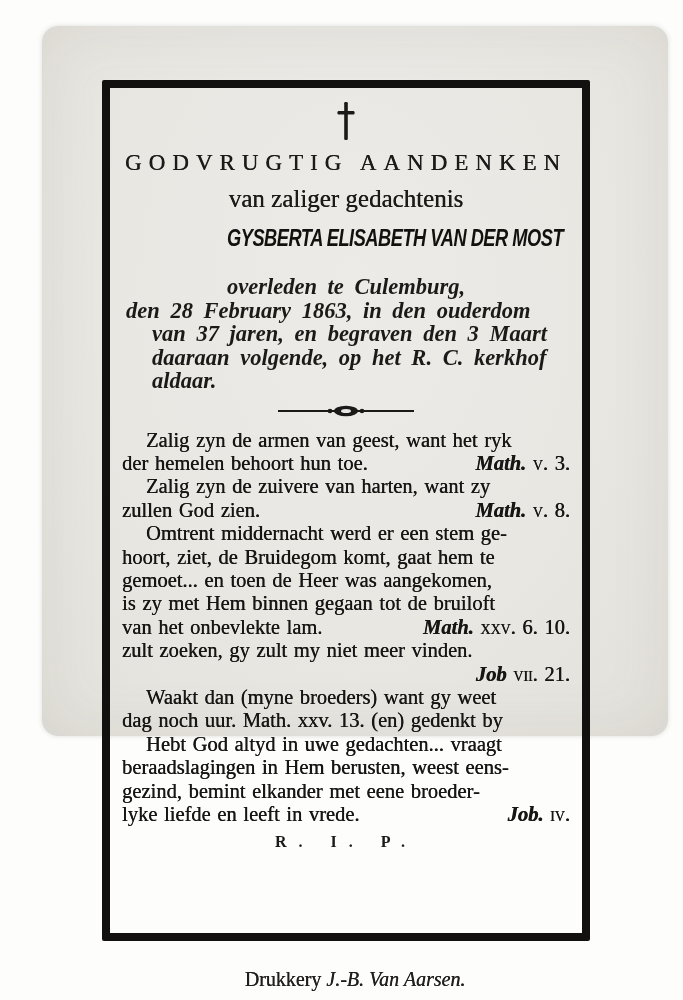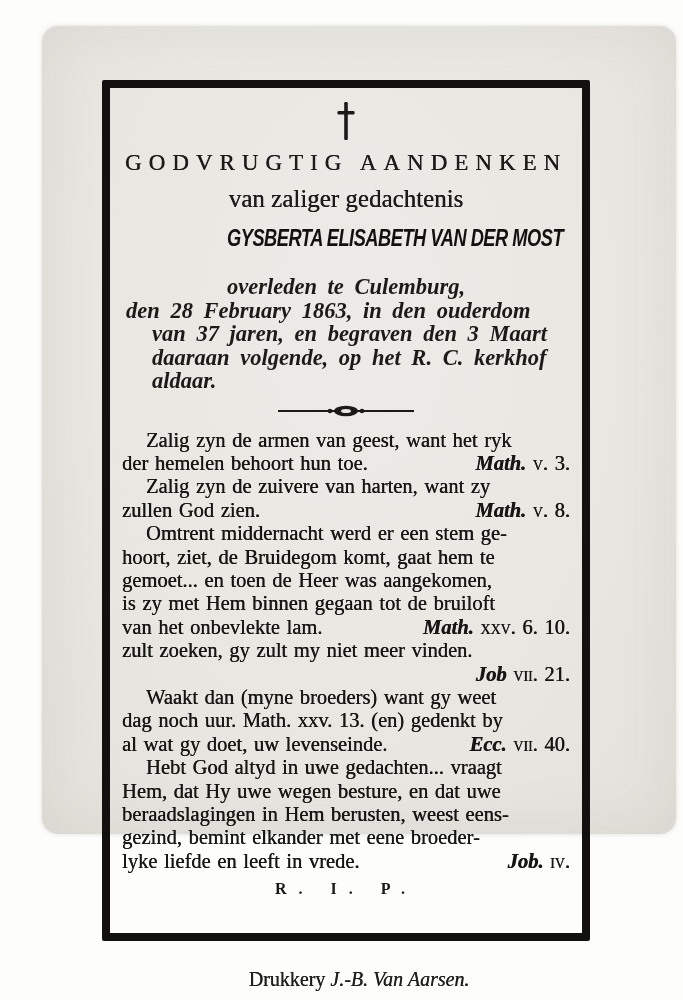--- a/index.html
+++ b/index.html
@@ -2,25 +2,24 @@
 <html><head>
 <meta charset="utf-8">
 <style>
   html,body{margin:0;padding:0;}
   body{
     width:683px;height:1000px;position:relative;overflow:hidden;
     background:#fdfdfc;
     font-family:"Liberation Serif", serif;
   }
   .card{
-    position:absolute;left:42px;top:26px;width:626px;height:808px;
+    position:absolute;left:42px;top:26px;width:626px;height:710px;
     background:radial-gradient(ellipse at 50% 38%, #edebe7 0%, #e9e7e2 55%, #e3e1db 100%);
     border-radius:16px;
     box-shadow:0 0 5px rgba(80,75,65,.18), inset 0 0 60px rgba(120,112,95,.10);
-    padding-left:8px;
   }
   .frame{
     position:absolute;left:60px;top:54px;width:488px;height:861px;
     border:8px solid #121110;box-sizing:border-box;
     border-radius:2px;
   }
   .inner{
     position:absolute;left:0;top:0;right:0;bottom:0;
     padding:0 12px;color:#191817;
   }
@@ -139,29 +138,24 @@
         <div class="para">
           <div class="line">zult zoeken, gy zult my niet meer vinden.</div>
           <div class="citeline">
             <span class="cite"><span class="src">Job</span> <span class="loc">vii. 21.</span></span>
           </div>
         </div>
 
         <div class="para">
           <div class="line indent">Waakt dan (myne broeders) want gy weet</div>
           <div class="line">dag noch uur. Math. xxv. 13. (en) gedenkt by</div>
-          <div class="lastline">
-            <span>al wat gy doet, uw levenseinde.</span>
-            <span class="cite"><span class="src">Ecc.</span> <span class="loc">vii. 40.</span></span>
-          </div>
         </div>
 
         <div class="para">
           <div class="line indent">Hebt God altyd in uwe gedachten... vraagt</div>
-          <div class="line">Hem, dat Hy uwe wegen besture, en dat uwe</div>
           <div class="line">beraadslagingen in Hem berusten, weest eens-</div>
           <div class="line">gezind, bemint elkander met eene broeder-</div>
           <div class="lastline">
             <span>lyke liefde en leeft in vrede.</span>
             <span class="cite"><span class="src">Job.</span> <span class="loc">iv.</span></span>
           </div>
         </div>
 
       </div>
 

